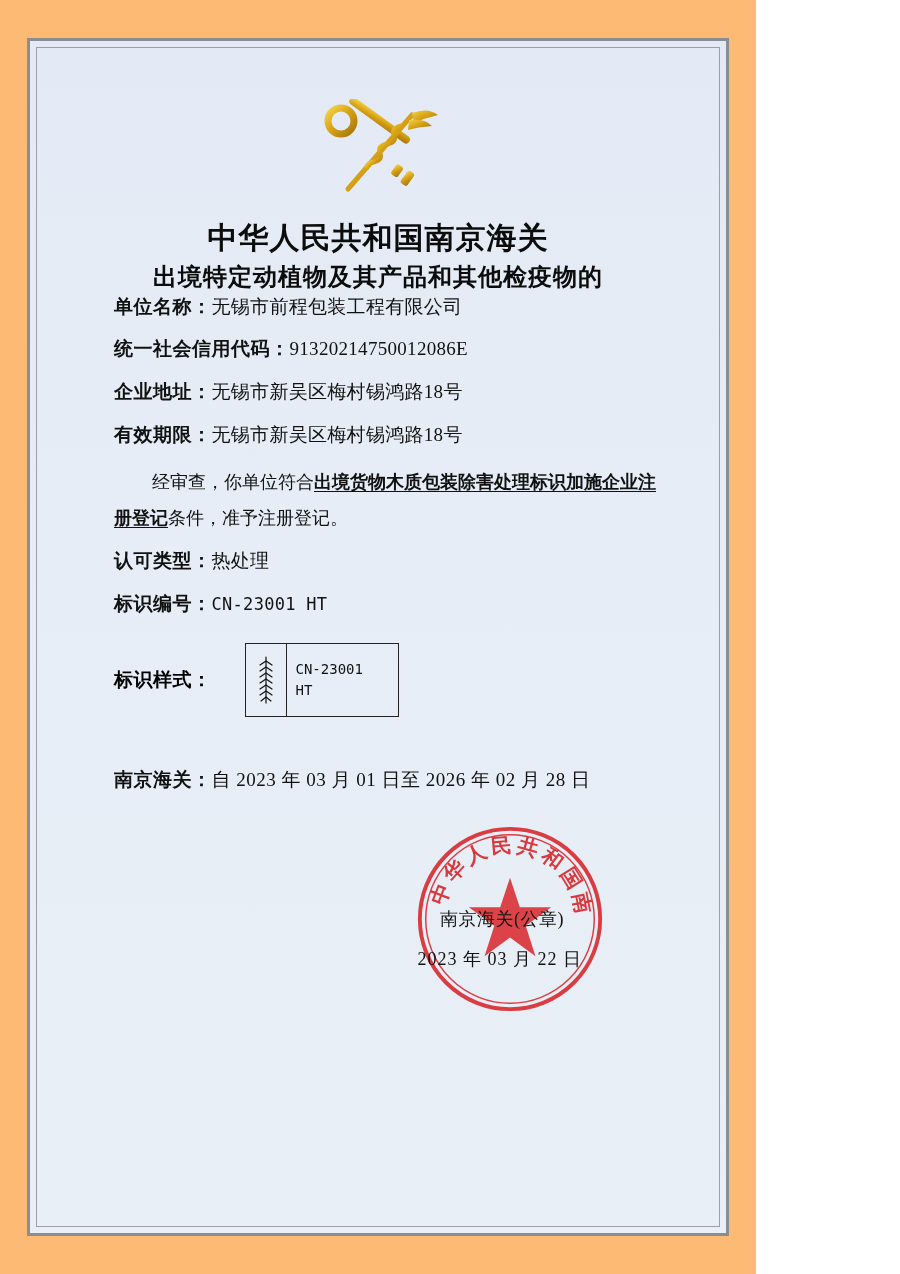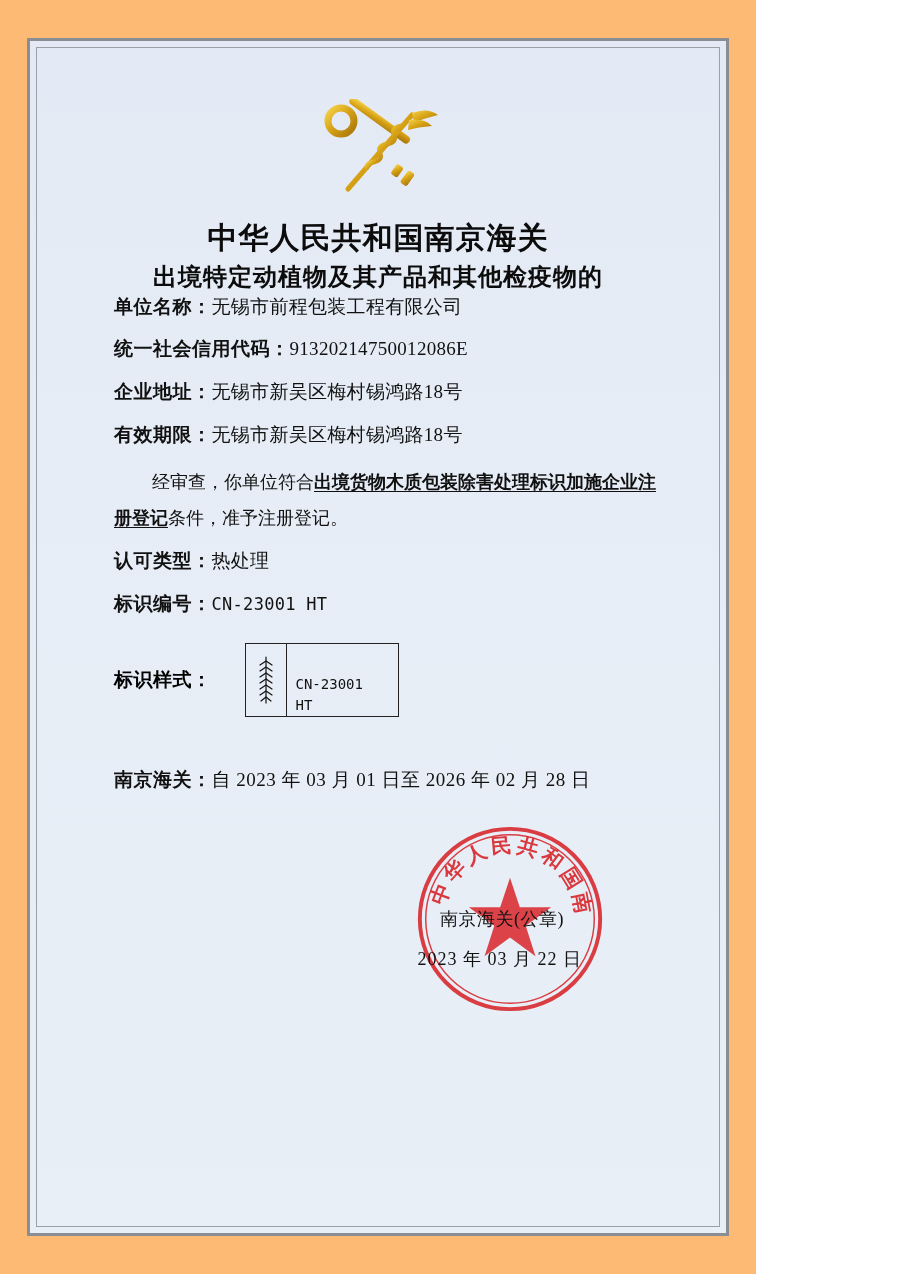--- a/index.html
+++ b/index.html
@@ -153,21 +153,21 @@
     width: 40px;
     border-right: 1.5px solid #222;
     display: flex;
     align-items: center;
     justify-content: center;
   }
   .mark-box-right {
     flex: 1;
     display: flex;
     flex-direction: column;
-    justify-content: flex-end;
+    justify-content: center;
     padding-left: 9px;
     font-family: "DejaVu Sans Mono", "Liberation Mono", monospace;
     font-size: 14px;
     line-height: 1.5;
     color: #111;
   }
 
   
   .validity {
     margin-top: 50px;

